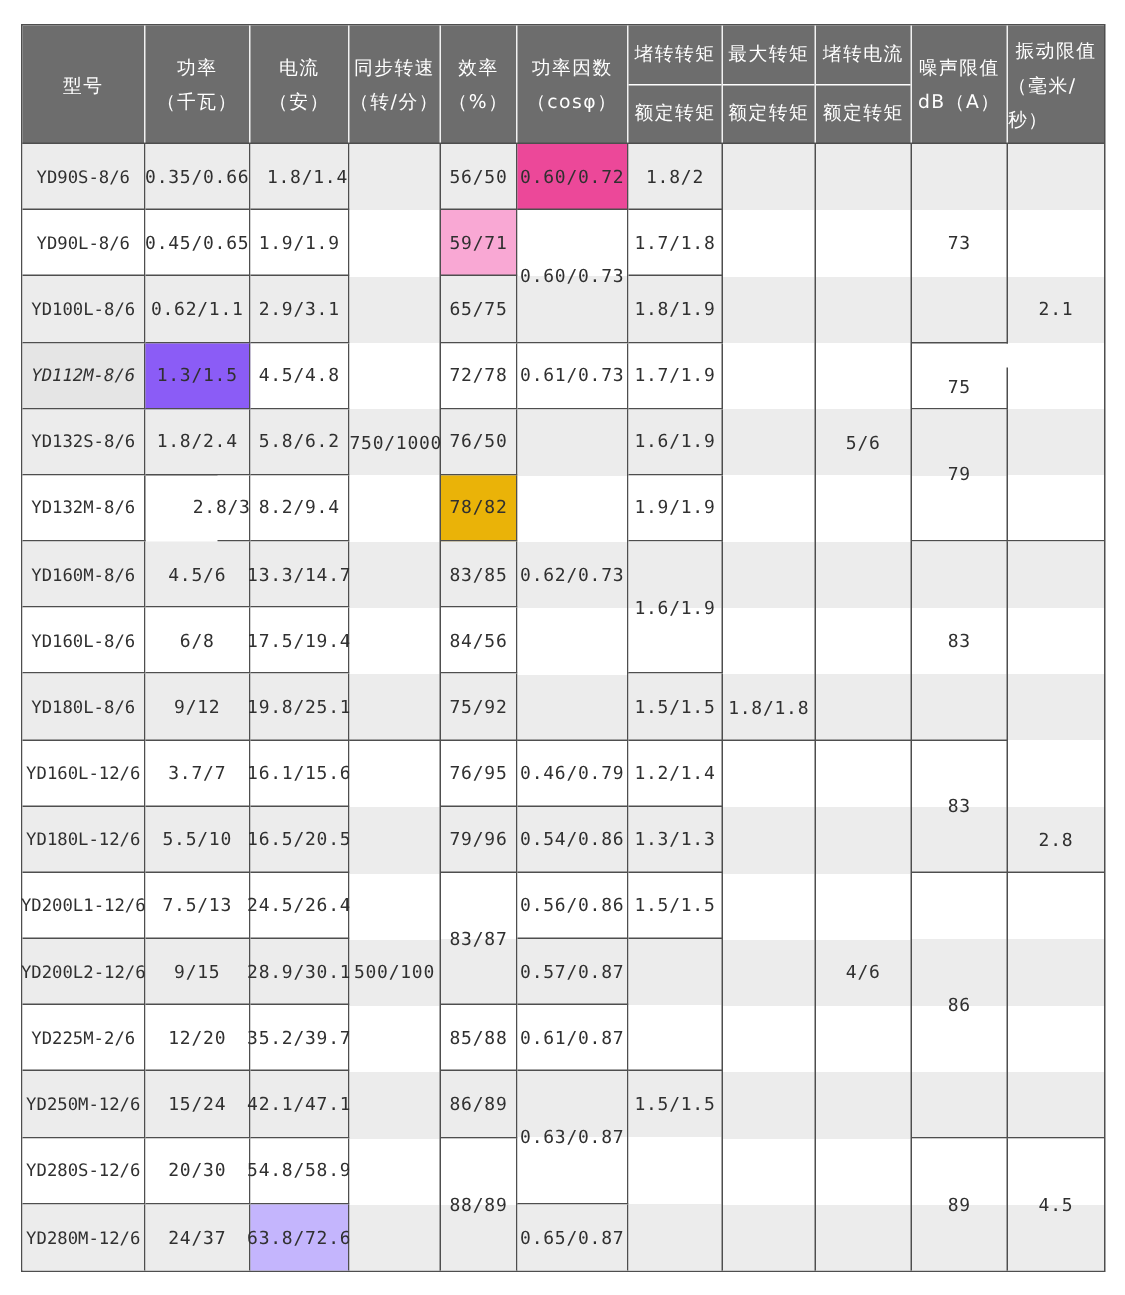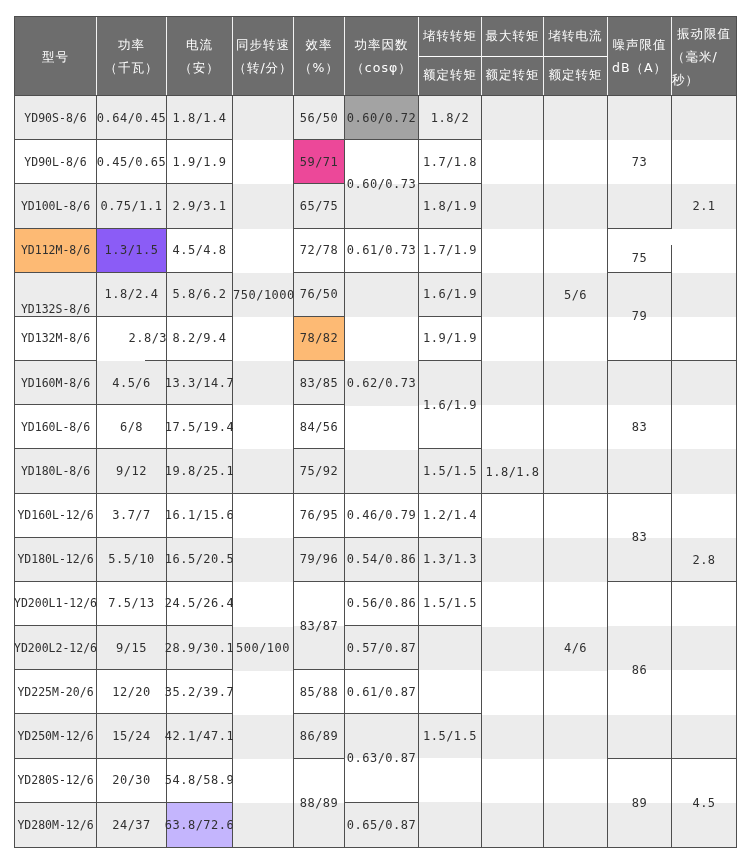--- a/index.html
+++ b/index.html
@@ -102,24 +102,24 @@
     <div class="tbody" id="tbody" style="grid-template-columns: 82px 70px 66px 61px 51px 74px 63px 62px 64px 64px 64px; grid-template-rows: repeat(17, 44.18px);">
         <div class="cell c0 bR bB" style="grid-area: 1 / 1 / span 1; background: rgb(236, 236, 236);">
           <span>YD90S-8/6</span>
         </div>
         <div class="cell c0 bR bB" style="grid-area: 2 / 1 / span 1; background: rgb(255, 255, 255);">
           <span>YD90L-8/6</span>
         </div>
         <div class="cell c0 bR bB" style="grid-area: 3 / 1 / span 1; background: rgb(236, 236, 236);">
           <span>YD100L-8/6</span>
         </div>
-        <div class="cell c0 bR bB" style="grid-area: 4 / 1 / span 1; background: #fdba74;">
+        <div class="cell c0 bR bB" style="grid-area: 4 / 1 / span 1; background: #e5e5e5; font-style: italic;">
           <span>YD112M-8/6</span>
         </div>
-        <div class="cell c0 bR bB" style="grid-area: 5 / 1 / span 1; background: rgb(236, 236, 236); align-items: flex-end;">
+        <div class="cell c0 bR bB" style="grid-area: 5 / 1 / span 1; background: rgb(236, 236, 236);">
           <span>YD132S-8/6</span>
         </div>
         <div class="cell c0 bR bB" style="grid-area: 6 / 1 / span 1; background: rgb(255, 255, 255);">
           <span>YD132M-8/6</span>
         </div>
         <div class="cell c0 bR bB" style="grid-area: 7 / 1 / span 1; background: rgb(236, 236, 236);">
           <span>YD160M-8/6</span>
         </div>
         <div class="cell c0 bR bB" style="grid-area: 8 / 1 / span 1; background: rgb(255, 255, 255);">
           <span>YD160L-8/6</span>
@@ -133,39 +133,39 @@
         <div class="cell c0 bR bB" style="grid-area: 11 / 1 / span 1; background: rgb(236, 236, 236);">
           <span>YD180L-12/6</span>
         </div>
         <div class="cell c0 bR bB" style="grid-area: 12 / 1 / span 1; background: rgb(255, 255, 255);">
           <span>YD200L1-12/6</span>
         </div>
         <div class="cell c0 bR bB" style="grid-area: 13 / 1 / span 1; background: rgb(236, 236, 236);">
           <span>YD200L2-12/6</span>
         </div>
         <div class="cell c0 bR bB" style="grid-area: 14 / 1 / span 1; background: rgb(255, 255, 255);">
-          <span>YD225M-20/6</span>
+          <span>YD225M-2/6</span>
         </div>
         <div class="cell c0 bR bB" style="grid-area: 15 / 1 / span 1; background: rgb(236, 236, 236);">
           <span>YD250M-12/6</span>
         </div>
         <div class="cell c0 bR bB" style="grid-area: 16 / 1 / span 1; background: rgb(255, 255, 255);">
           <span>YD280S-12/6</span>
         </div>
         <div class="cell c0 bR" style="grid-area: 17 / 1 / span 1; background: rgb(236, 236, 236);">
           <span>YD280M-12/6</span>
         </div>
         <div class="cell c1 bR bB" style="grid-area: 1 / 2 / span 1; background: rgb(236, 236, 236);">
-          <span>0.64/0.45</span>
+          <span>0.35/0.66</span>
         </div>
         <div class="cell c1 bR bB" style="grid-area: 2 / 2 / span 1; background: rgb(255, 255, 255);">
           <span>0.45/0.65</span>
         </div>
         <div class="cell c1 bR bB" style="grid-area: 3 / 2 / span 1; background: rgb(236, 236, 236);">
-          <span>0.75/1.1</span>
+          <span>0.62/1.1</span>
         </div>
         <div class="cell c1 bR bB" style="grid-area: 4 / 2 / span 1; background: #8b5cf6;">
           <span>1.3/1.5</span>
         </div>
         <div class="cell c1 bR bB" style="grid-area: 5 / 2 / span 1; background: rgb(236, 236, 236);">
           <span>1.8/2.4</span>
         </div>
         <div class="cell c1 bR bB" style="grid-area: 6 / 2 / span 1; background: rgb(255, 255, 255); margin-left: 48px;">
           <span>2.8/3.7</span>
         </div>
@@ -195,21 +195,21 @@
         </div>
         <div class="cell c1 bR bB" style="grid-area: 15 / 2 / span 1; background: rgb(236, 236, 236);">
           <span>15/24</span>
         </div>
         <div class="cell c1 bR bB" style="grid-area: 16 / 2 / span 1; background: rgb(255, 255, 255);">
           <span>20/30</span>
         </div>
         <div class="cell c1 bR" style="grid-area: 17 / 2 / span 1; background: rgb(236, 236, 236);">
           <span>24/37</span>
         </div>
-        <div class="cell c2 bR bB" style="grid-area: 1 / 3 / span 1; background: rgb(236, 236, 236);">
+        <div class="cell c2 bR bB" style="grid-area: 1 / 3 / span 1; background: rgb(236, 236, 236); justify-content: flex-end;">
           <span>1.8/1.4</span>
         </div>
         <div class="cell c2 bR bB" style="grid-area: 2 / 3 / span 1; background: rgb(255, 255, 255);">
           <span>1.9/1.9</span>
         </div>
         <div class="cell c2 bR bB" style="grid-area: 3 / 3 / span 1; background: rgb(236, 236, 236);">
           <span>2.9/3.1</span>
         </div>
         <div class="cell c2 bR bB" style="grid-area: 4 / 3 / span 1; background: rgb(255, 255, 255);">
           <span>4.5/4.8</span>
@@ -255,33 +255,33 @@
         </div>
         <div class="cell c3 bR bB" style="grid-area: 1 / 4 / span 9; background-image: repeating-linear-gradient(rgb(236, 236, 236) 0px, rgb(236, 236, 236) 44.18px, rgb(255, 255, 255) 44.18px, rgb(255, 255, 255) 88.36px);">
           <span class="pin" style="top: 198.81px;">750/1000</span>
         </div>
         <div class="cell c3 bR" style="grid-area: 10 / 4 / span 8; background-image: repeating-linear-gradient(rgb(255, 255, 255) 0px, rgb(255, 255, 255) 44.18px, rgb(236, 236, 236) 44.18px, rgb(236, 236, 236) 88.36px);">
           <span class="pin" style="top: 154.63px;">500/100</span>
         </div>
         <div class="cell c4 bR bB" style="grid-area: 1 / 5 / span 1; background: rgb(236, 236, 236);">
           <span>56/50</span>
         </div>
-        <div class="cell c4 bR bB" style="grid-area: 2 / 5 / span 1; background: #ec4899;">
+        <div class="cell c4 bR bB" style="grid-area: 2 / 5 / span 1; background: #f9a8d4;">
           <span>59/71</span>
         </div>
         <div class="cell c4 bR bB" style="grid-area: 3 / 5 / span 1; background: rgb(236, 236, 236);">
           <span>65/75</span>
         </div>
         <div class="cell c4 bR bB" style="grid-area: 4 / 5 / span 1; background: rgb(255, 255, 255);">
           <span>72/78</span>
         </div>
         <div class="cell c4 bR bB" style="grid-area: 5 / 5 / span 1; background: rgb(236, 236, 236);">
           <span>76/50</span>
         </div>
-        <div class="cell c4 bR bB" style="grid-area: 6 / 5 / span 1; background: #fdba74;">
+        <div class="cell c4 bR bB" style="grid-area: 6 / 5 / span 1; background: #eab308;">
           <span>78/82</span>
         </div>
         <div class="cell c4 bR bB" style="grid-area: 7 / 5 / span 1; background: rgb(236, 236, 236);">
           <span>83/85</span>
         </div>
         <div class="cell c4 bR bB" style="grid-area: 8 / 5 / span 1; background: rgb(255, 255, 255);">
           <span>84/56</span>
         </div>
         <div class="cell c4 bR bB" style="grid-area: 9 / 5 / span 1; background: rgb(236, 236, 236);">
           <span>75/92</span>
@@ -297,21 +297,21 @@
         </div>
         <div class="cell c4 bR bB" style="grid-area: 14 / 5 / span 1; background: rgb(255, 255, 255);">
           <span>85/88</span>
         </div>
         <div class="cell c4 bR bB" style="grid-area: 15 / 5 / span 1; background: rgb(236, 236, 236);">
           <span>86/89</span>
         </div>
         <div class="cell c4 bR" style="grid-area: 16 / 5 / span 2; background-image: repeating-linear-gradient(rgb(255, 255, 255) 0px, rgb(255, 255, 255) 44.18px, rgb(236, 236, 236) 44.18px, rgb(236, 236, 236) 88.36px);">
           <span>88/89</span>
         </div>
-        <div class="cell c5 bR bB" style="grid-area: 1 / 6 / span 1; background: #a3a3a3;">
+        <div class="cell c5 bR bB" style="grid-area: 1 / 6 / span 1; background: #ec4899;">
           <span>0.60/0.72</span>
         </div>
         <div class="cell c5 bR bB" style="grid-area: 2 / 6 / span 2; background-image: repeating-linear-gradient(rgb(255, 255, 255) 0px, rgb(255, 255, 255) 44.18px, rgb(236, 236, 236) 44.18px, rgb(236, 236, 236) 88.36px);">
           <span>0.60/0.73</span>
         </div>
         <div class="cell c5 bR bB" style="grid-area: 4 / 6 / span 1; background: rgb(255, 255, 255);">
           <span>0.61/0.73</span>
         </div>
         <div class="cell c5 bR bB" style="grid-area: 5 / 6 / span 5; background-image: repeating-linear-gradient(rgb(236, 236, 236) 0px, rgb(236, 236, 236) 44.18px, rgb(255, 255, 255) 44.18px, rgb(255, 255, 255) 88.36px);">
           <span>0.62/0.73</span>

